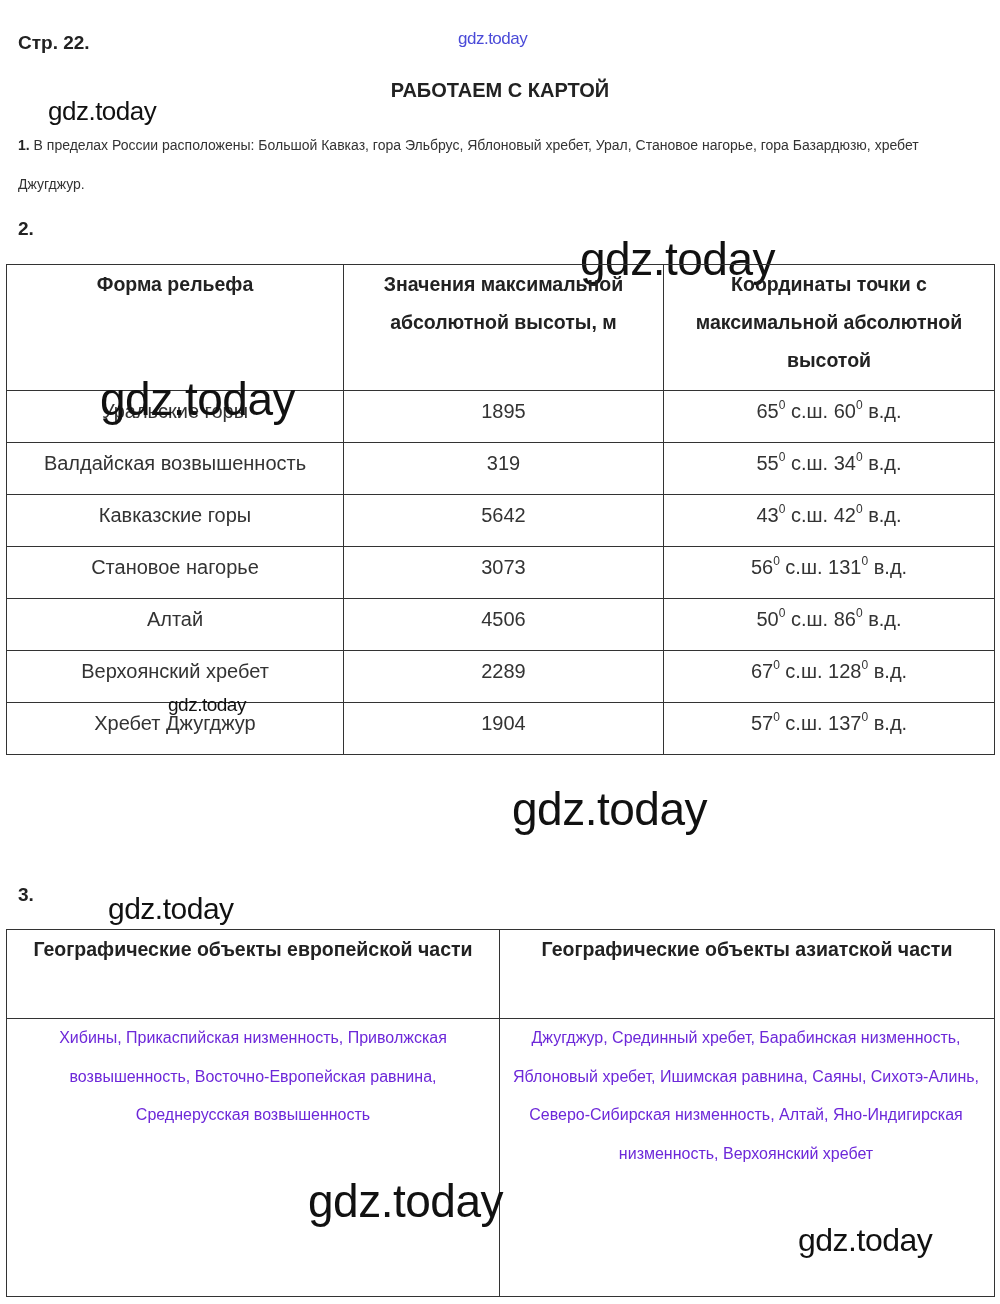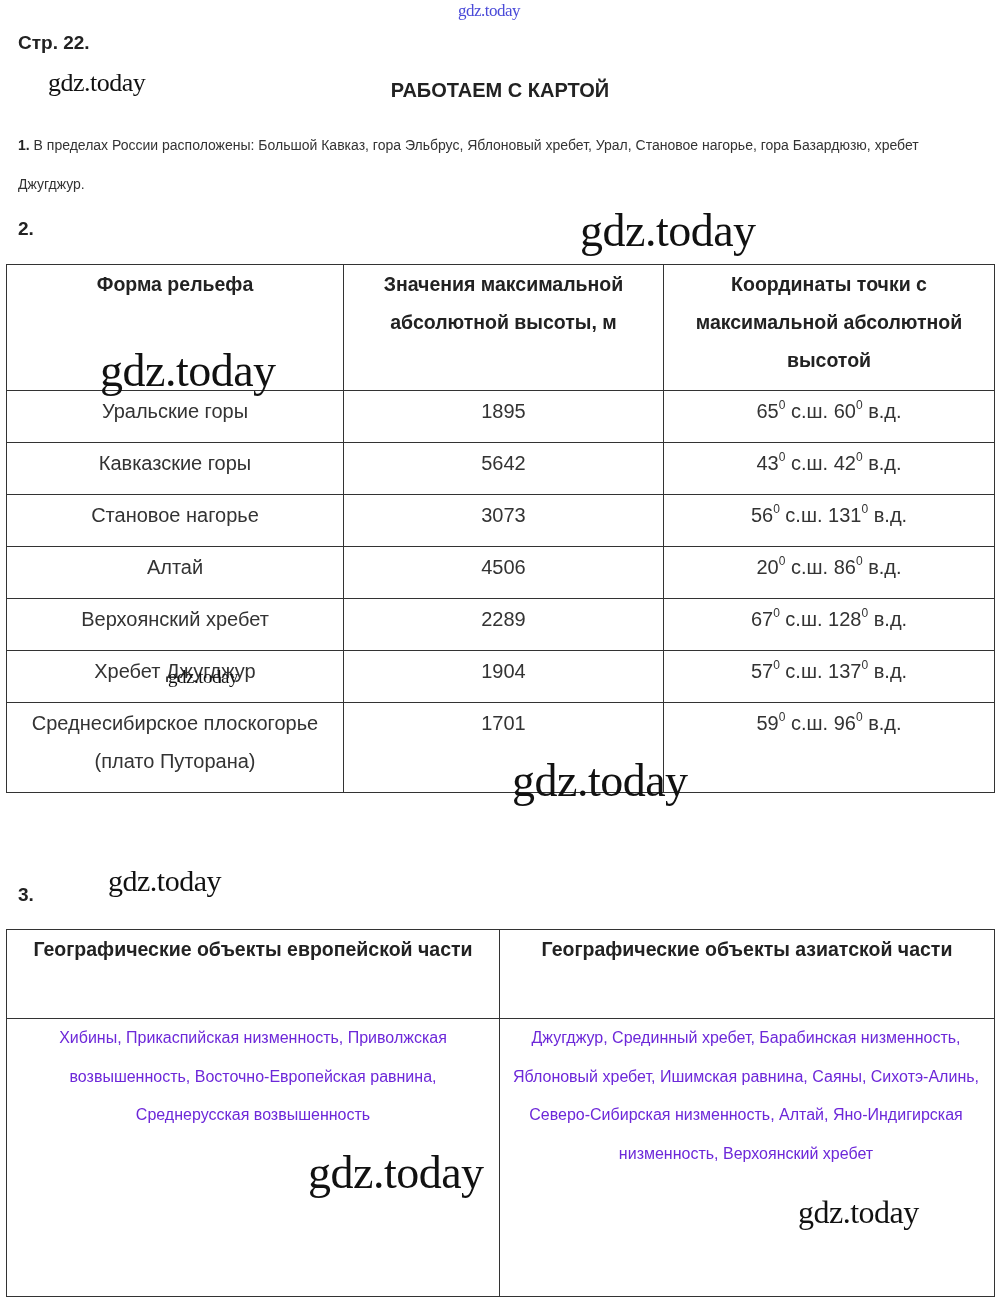--- a/index.html
+++ b/index.html
@@ -1,21 +1,21 @@
 <!DOCTYPE html>
 <html><head>
   <meta charset="utf-8">
   <style>
     html, body { margin: 0; padding: 0; background: #ffffff; }
     body {
       width: 1000px; height: 1304px; position: relative; overflow: hidden;
       font-family: "Liberation Sans", sans-serif; color: #333333;
     }
     .abs { position: absolute; }
-    .wm { font-family: Liberation Serif, serif; font-weight: 200; color: #111; letter-spacing: -0.5px; white-space: nowrap; }
+    .wm { font-family: Liberation Sans, sans-serif; font-weight: 200; color: #111; letter-spacing: -0.5px; white-space: nowrap; margin-top: 28px; }
     .wm-top { left: 458px; top: 1px; font-size: 17px; color: #4a4ad8; font-weight: normal; }
     .page-num { left: 18px; top: 32px; font-size: 19px; font-weight: bold; color: #222; }
     .title { left: 0; width: 1000px; text-align: center; top: 79px; font-size: 20px; font-weight: bold; color: #222; }
     .p1 { left: 18px; top: 126px; width: 960px; font-size: 14px; line-height: 39px; color: #333; }
     .p1 b { color: #222; }
     .sec-num { font-size: 19px; font-weight: bold; color: #222; }
 
     table { border-collapse: collapse; position: absolute; table-layout: fixed; }
     td, th { border: 1.3px solid #333; vertical-align: top; text-align: center; padding: 0; }
     th { font-weight: bold; color: #222; font-size: 19.5px; line-height: 38px; padding-top: 0px; }
@@ -58,48 +58,48 @@
       <th style="padding:0 6px;margin-top:46px;">Координаты точки с максимальной абсолютной высотой</th>
     </tr>
   </thead>
   <tbody id="t2body">
       <tr>
         <td style="padding:1px 8px 0;">Уральские горы</td>
         <td>1895</td>
         <td><span>65</span><sup>0</sup><span> с.ш. </span><span>60</span><sup>0</sup><span> в.д.</span></td>
       </tr>
       <tr>
+        <td style="padding:1px 8px 0;">Валдайская возвышенность</td>
+        <td>319</td>
+        <td><span>55</span><sup>0</sup><span> с.ш. </span><span>34</span><sup>0</sup><span> в.д.</span></td>
+      </tr>
+      <tr>
         <td style="padding:1px 24px 0;">Кавказские горы</td>
         <td>5642</td>
         <td><span>43</span><sup>0</sup><span> с.ш. </span><span>42</span><sup>0</sup><span> в.д.</span></td>
       </tr>
       <tr>
         <td style="padding:1px 8px 0;">Становое нагорье</td>
         <td>3073</td>
         <td><span>56</span><sup>0</sup><span> с.ш. </span><span>131</span><sup>0</sup><span> в.д.</span></td>
       </tr>
       <tr>
         <td style="padding:1px 8px 0;margin-left:40px;">Алтай</td>
         <td>4506</td>
-        <td><span>20</span><sup>0</sup><span> с.ш. </span><span>86</span><sup>0</sup><span> в.д.</span></td>
+        <td><span>50</span><sup>0</sup><span> с.ш. </span><span>86</span><sup>0</sup><span> в.д.</span></td>
       </tr>
       <tr>
         <td style="padding:1px 8px 0;">Верхоянский хребет</td>
         <td>2289</td>
         <td><span>67</span><sup>0</sup><span> с.ш. </span><span>128</span><sup>0</sup><span> в.д.</span></td>
       </tr>
       <tr>
         <td style="padding:1px 8px 0;">Хребет Джугджур</td>
         <td>1904</td>
         <td><span>57</span><sup>0</sup><span> с.ш. </span><span>137</span><sup>0</sup><span> в.д.</span></td>
-      </tr>
-      <tr class="last">
-        <td style="padding:1px 8px 0;">Среднесибирское плоскогорье (плато Путорана)</td>
-        <td>1701</td>
-        <td><span>59</span><sup>0</sup><span> с.ш. </span><span>96</span><sup>0</sup><span> в.д.</span></td>
       </tr>
     </tbody>
 </table>
 
 <div class="abs wm" style="left:100px;top:344px;font-size:46px;">gdz.today</div>
 <div class="abs wm" style="left:168px;top:666px;font-size:19px;">gdz.today</div>
 <div class="abs wm" style="left:512px;top:754px;font-size:46px;">gdz.today</div>
 
 <div class="abs sec-num" style="left:18px;top:884px;">3.</div>
 <div class="abs wm" style="left:108px;top:864px;font-size:30px;">gdz.today</div>

